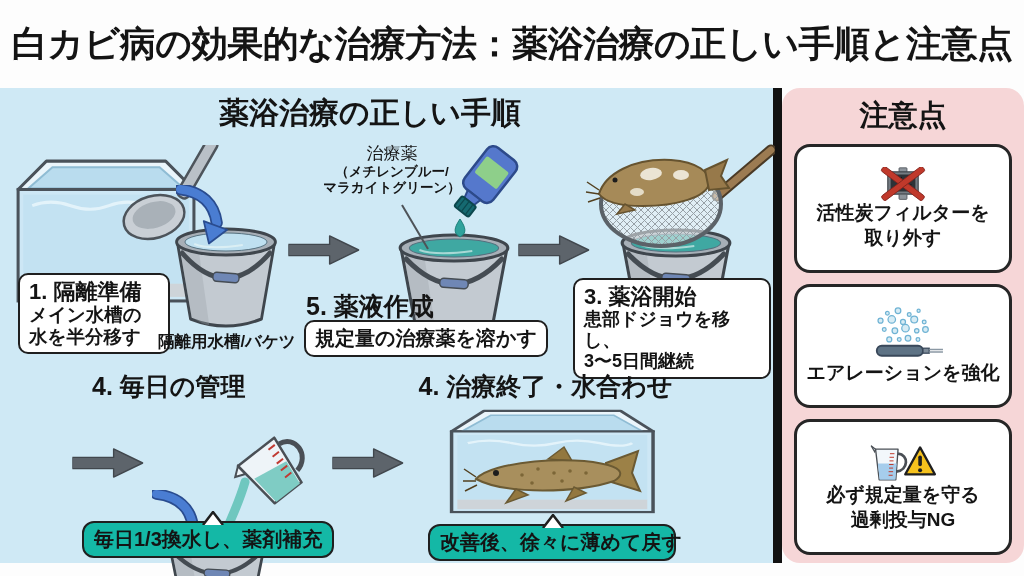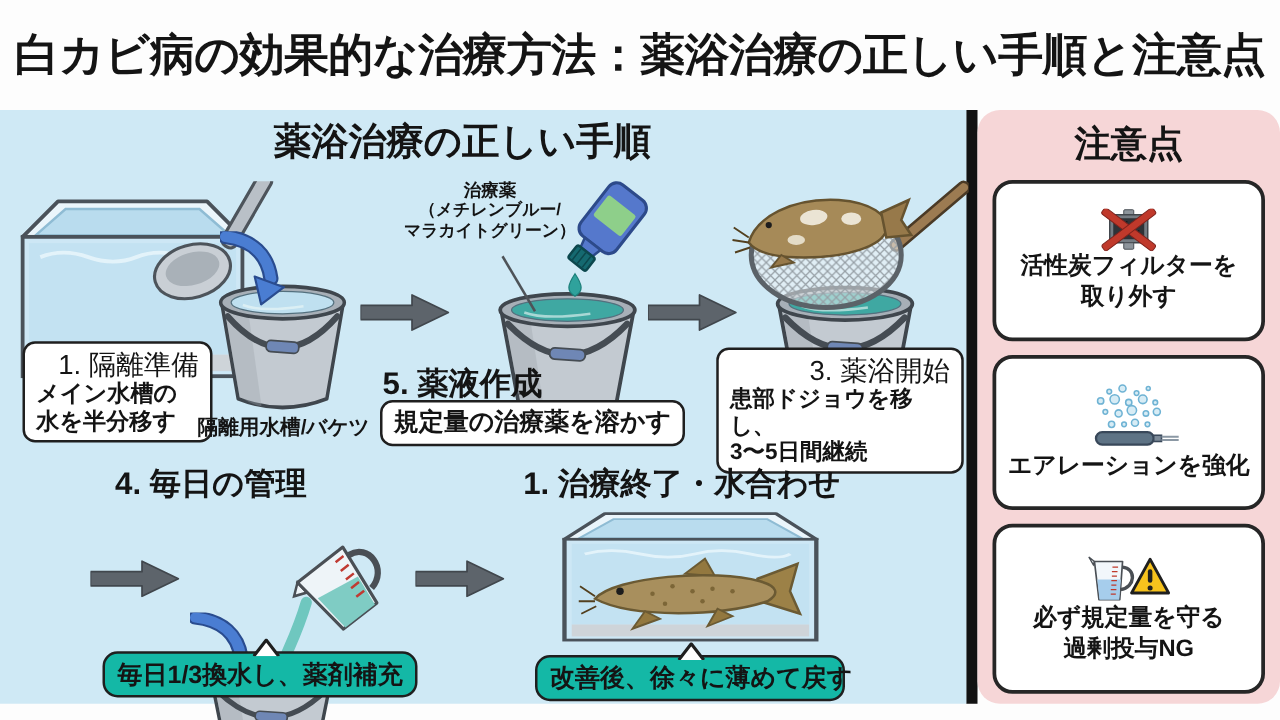--- a/index.html
+++ b/index.html
@@ -8,26 +8,26 @@
   .header{position:absolute;top:0;left:0;width:1024px;height:88px;background:#fdfdfd;
           display:flex;align-items:center;justify-content:center;text-align:center;}
   .header-title{font-size:36px;font-weight:800;letter-spacing:-0.5px;white-space:nowrap;}
   .content{position:absolute;top:88px;left:0;width:1024px;height:475px;display:flex;}
   .main-panel{position:relative;width:773px;height:475px;background:#cfe9f5;}
   .divider{width:9px;height:475px;background:#121212;}
   .sidebar{position:relative;width:242px;height:475px;background:#f6d6d7;box-sizing:border-box;padding:6px 12px 0 12px;border-radius:18px;}
   .abs{position:absolute;}
   .main-title{position:absolute;top:5px;left:0;width:740px;text-align:center;font-size:30px;font-weight:800;}
   .step-box{background:#fff;border:2.5px solid #1f1f1f;border-radius:10px;padding:5px 9px;box-sizing:border-box;}
-  .box-head{font-size:22px;font-weight:400;line-height:1.1;text-align:right;}
+  .box-head{font-size:22px;font-weight:700;line-height:1.1;}
   .box-body{font-size:18.5px;font-weight:700;line-height:1.16;}
   .step-heading{font-size:25px;font-weight:800;white-space:nowrap;}
   .caption{font-size:16.5px;font-weight:700;white-space:nowrap;}
   .med-label{text-align:center;}
-  .med-title{font-size:14px;font-weight:700;line-height:1.1;}
+  .med-title{font-size:17px;font-weight:400;line-height:1.1;}
   .med-sub{font-size:13.5px;font-weight:700;line-height:1.2;}
   .bubble{background:#14b8a6;border:2.5px solid #1f1f1f;border-radius:12px;padding:3px 10px;
           font-size:20px;font-weight:800;text-align:center;white-space:nowrap;box-sizing:border-box;}
   .tail{position:absolute;top:-12px;}
   .preline{white-space:pre-line;}
   .sidebar-title{margin:2px 0 8px 0;text-align:center;font-size:29px;font-weight:800;}
   .caution-card{background:#fff;border:3px solid #262626;border-radius:16px;margin-bottom:11px;
                 display:flex;flex-direction:column;align-items:center;justify-content:center;
                 box-sizing:border-box;padding:20px 2px;}
   .caution-text{font-size:19px;font-weight:800;text-align:center;line-height:1.28;}
@@ -171,21 +171,21 @@
         <svg class="tail" style="left:118px" width="22" height="14" viewBox="0 0 22 14">
           <path d="M1 14 L11 1 L21 14" fill="#fff" stroke="#1f1f1f" stroke-width="2.5"></path>
           </svg>
         <span>毎日1/3換水し、薬剤補充</span>
       </div>
 
       <svg class="abs" style="left:332px;top:360px" width="72" height="30" viewBox="0 0 76 32">
           <use href="#garrow"></use>
         </svg>
 
-      <div class="step-heading abs" style="left:413px;top:282px;width:265px;text-align:center">1. 治療終了・水合わせ</div>
+      <div class="step-heading abs" style="left:413px;top:282px;width:265px;text-align:center">4. 治療終了・水合わせ</div>
       <svg class="abs" style="left:440px;top:317px" width="220" height="110" viewBox="0 0 220 110">
         <use href="#tank" x="0" y="0" width="220" height="110"></use>
         <g transform="translate(22,32)">
           <path d="M86 22 L102 10 L110 24 Z" fill="#93783f" stroke="#6b5a33" stroke-width="1.5"></path>
           <path d="M144 26 L176 14 L170 36 L178 54 L146 44 Z" fill="#9c8147" stroke="#6b5a33" stroke-width="2"></path>
           <path d="M14 42 C 30 24 110 18 146 28 C 160 32 162 38 152 44 C 116 56 44 58 14 42 Z" fill="#a88f5d" stroke="#6b5a33" stroke-width="2"></path>
           <path d="M54 52 L44 66 L66 58 Z M112 50 L104 64 L124 56 Z" fill="#93783f" stroke="#6b5a33" stroke-width="1.5"></path>
           <circle cx="34" cy="36" r="3" fill="#1d1d1d"></circle>
           <path d="M14 40 L2 32 M14 44 L1 44 M15 48 L3 54" stroke="#53401f" stroke-width="1.5"></path>
           <circle cx="60" cy="38" r="1.8" fill="#7c6637"></circle>

